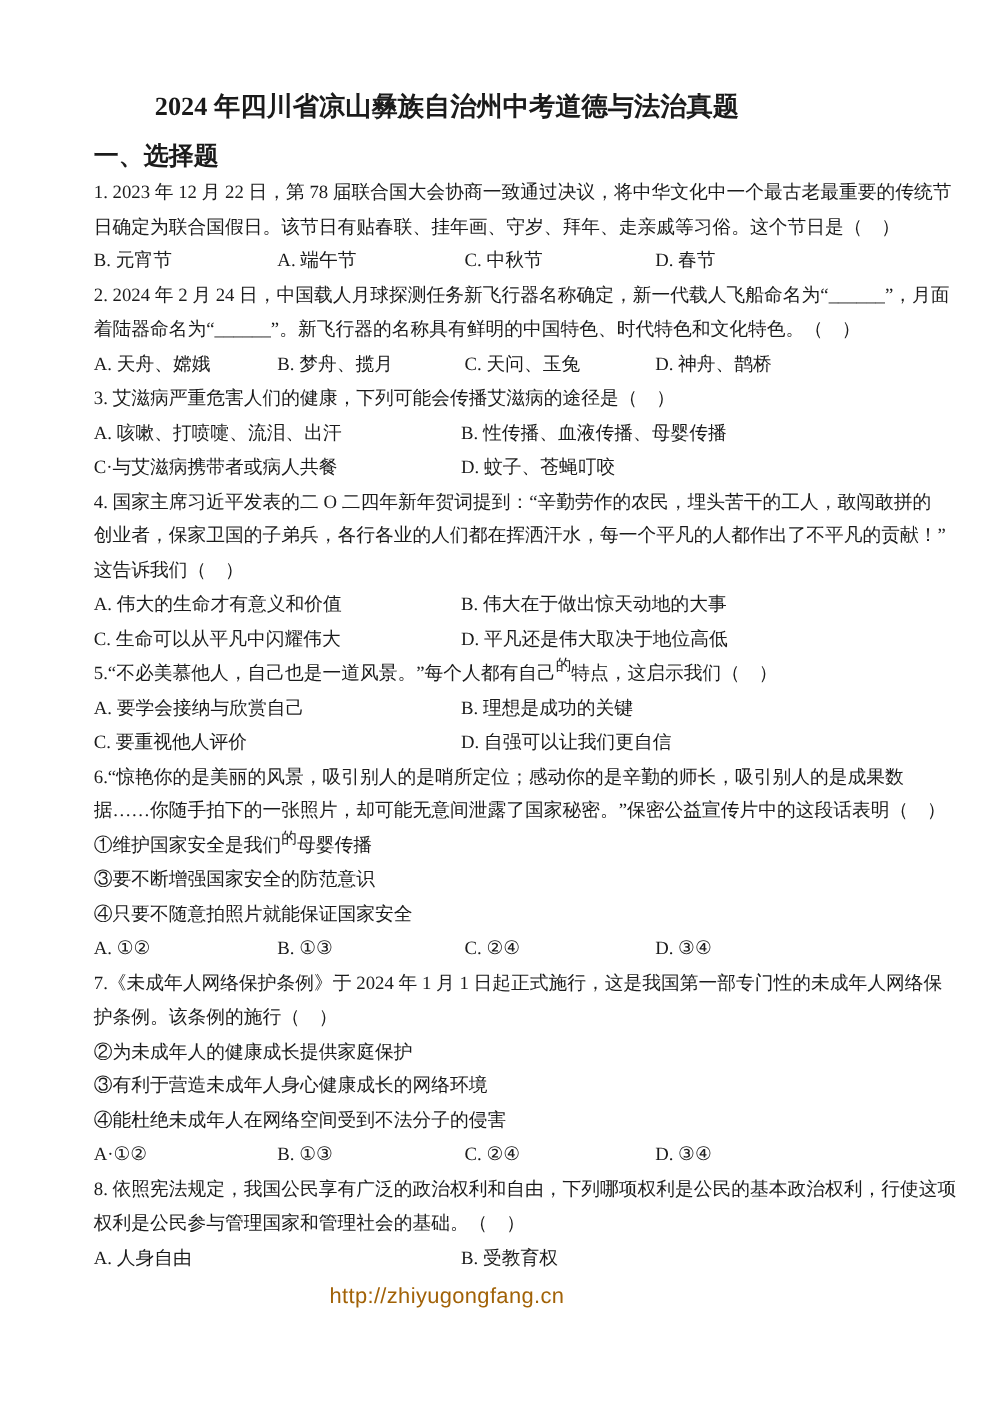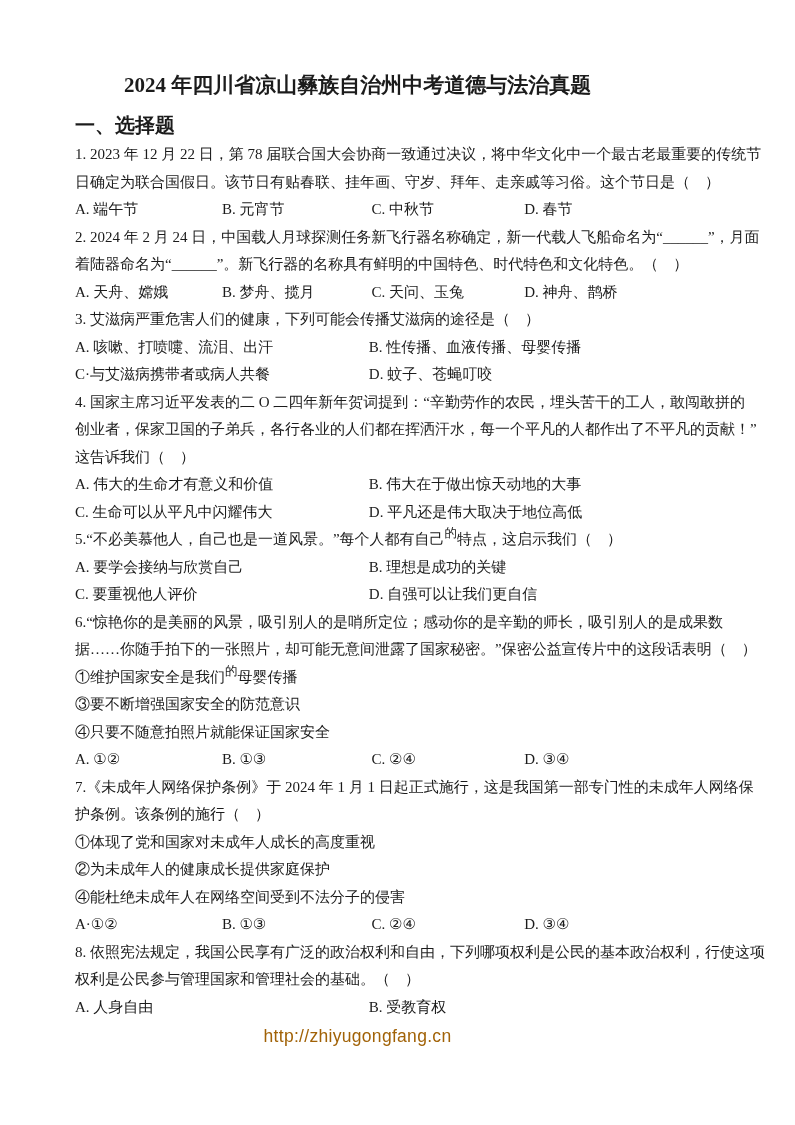--- a/index.html
+++ b/index.html
@@ -66,22 +66,22 @@
 <div class="page">
 
   <h1 class="title">2024 年四川省凉山彝族自治州中考道德与法治真题</h1>
 
   <div class="section-heading">一、选择题</div>
 
   <section class="question">
     <div class="q-line">1. 2023 年 12 月 22 日，第 78 届联合国大会协商一致通过决议，将中华文化中一个最古老最重要的传统节</div>
     <div class="q-line">日确定为联合国假日。该节日有贴春联、挂年画、守岁、拜年、走亲戚等习俗。这个节日是（　）</div>
     <div class="opt-row cols4">
+      <span class="opt">B. 元宵节</span>
       <span class="opt">A. 端午节</span>
-      <span class="opt">B. 元宵节</span>
       <span class="opt">C. 中秋节</span>
       <span class="opt">D. 春节</span>
     </div>
   </section>
 
   <section class="question">
     <div class="q-line">2. 2024 年 2 月 24 日，中国载人月球探测任务新飞行器名称确定，新一代载人飞船命名为“______”，月面</div>
     <div class="q-line">着陆器命名为“______”。新飞行器的名称具有鲜明的中国特色、时代特色和文化特色。（　）</div>
     <div class="opt-row cols4">
       <span class="opt">A. 天舟、嫦娥</span>
@@ -137,22 +137,22 @@
       <span class="opt">A. ①②</span>
       <span class="opt">B. ①③</span>
       <span class="opt">C. ②④</span>
       <span class="opt">D. ③④</span>
     </div>
   </section>
 
   <section class="question">
     <div class="q-line">7.《未成年人网络保护条例》于 2024 年 1 月 1 日起正式施行，这是我国第一部专门性的未成年人网络保</div>
     <div class="q-line">护条例。该条例的施行（　）</div>
-    <div class="q-line">①体现了党和国家对未成年人成长的高度重视</div>
     <div class="q-line">②为未成年人的健康成长提供家庭保护</div>
+    <div class="q-line">③有利于营造未成年人身心健康成长的网络环境</div>
     <div class="q-line">④能杜绝未成年人在网络空间受到不法分子的侵害</div>
     <div class="opt-row cols4">
       <span class="opt">A·①②</span>
       <span class="opt">B. ①③</span>
       <span class="opt">C. ②④</span>
       <span class="opt">D. ③④</span>
     </div>
   </section>
 
   <section class="question">

